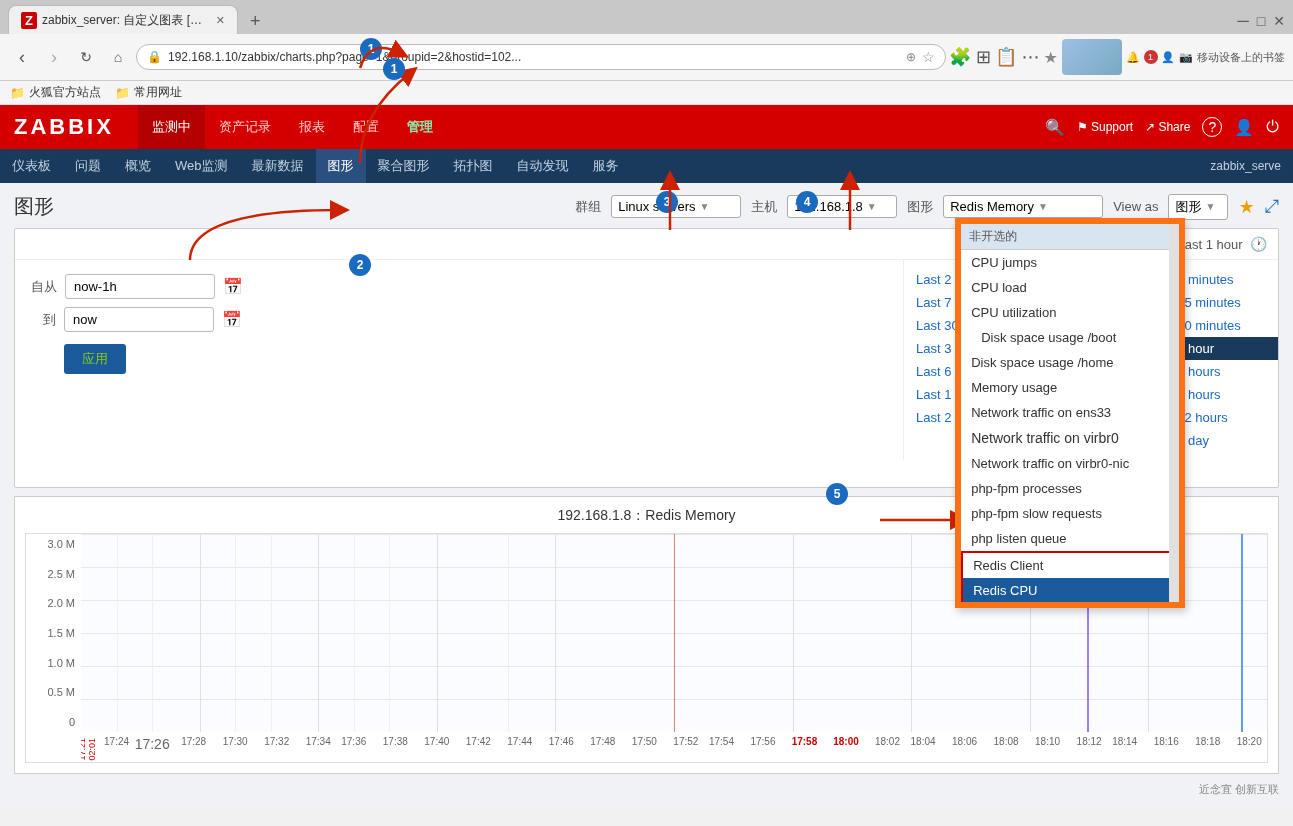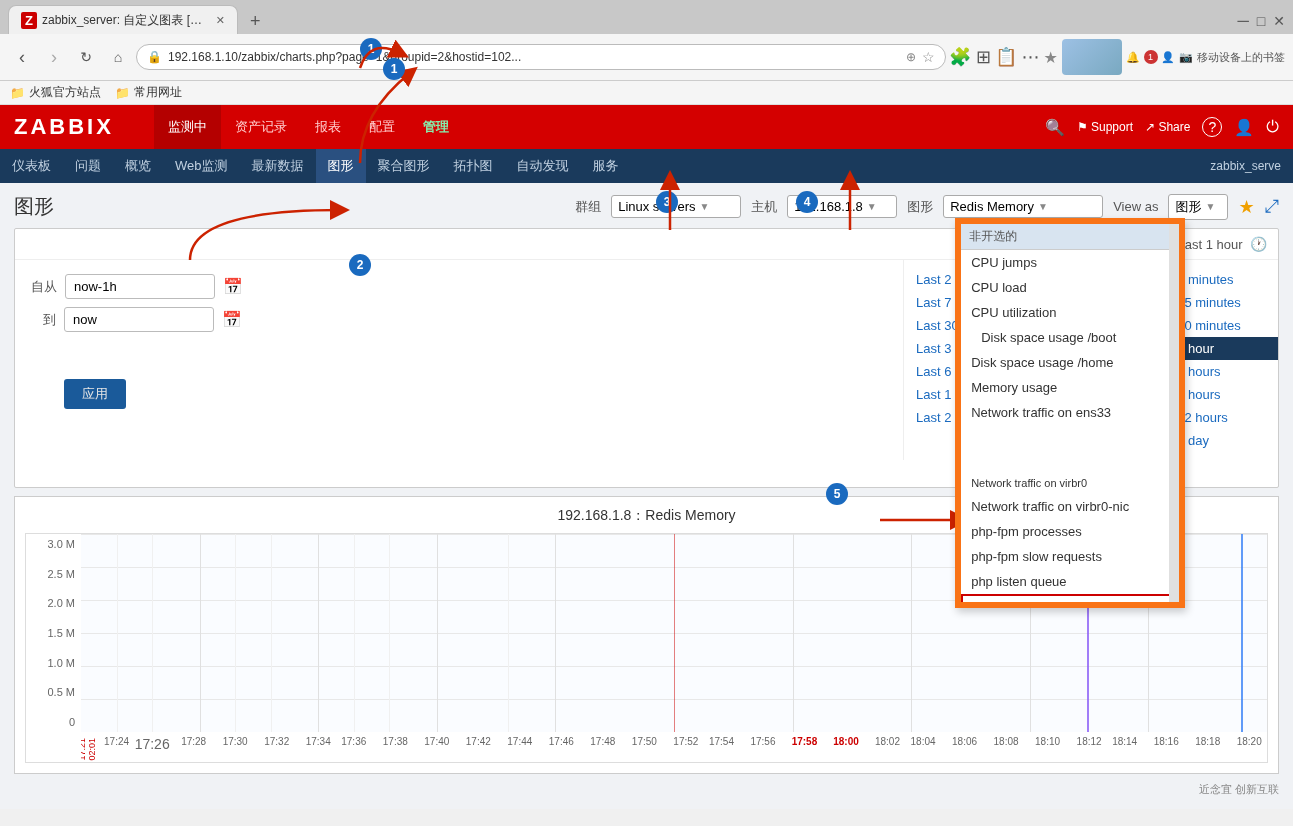--- a/index.html
+++ b/index.html
@@ -64,21 +64,21 @@
       </div>
       <div style="display:flex; align-items:center; gap:4px; cursor:pointer; color:#333;">
         <span>📁</span>
         <span>常用网址</span>
       </div>
     </div>
   </div>
 
   <div>
 
-    <div style="background:#d40000; display:flex; align-items:center; padding:0 14px; height:44px;gap:16px;">
+    <div style="background:#d40000; display:flex; align-items:center; padding:0 14px; height:44px;">
       <div style="color:#fff; font-size:22px; font-weight:bold; letter-spacing:3px; margin-right:24px;">ZABBIX</div>
       <div style="display:flex; gap:0; flex:1;">
         <div style="color:#fff; padding:0 14px; height:44px; display:flex; align-items:center; cursor:pointer; background:rgba(0,0,0,0.15);">监测中</div>
         <div style="color:#ffcccc; padding:0 14px; height:44px; display:flex; align-items:center; cursor:pointer;">资产记录</div>
         <div style="color:#ffcccc; padding:0 14px; height:44px; display:flex; align-items:center; cursor:pointer;">报表</div>
         <div style="color:#ffcccc; padding:0 14px; height:44px; display:flex; align-items:center; cursor:pointer;">配置</div>
         <div style="color:#86efac; padding:0 14px; height:44px; display:flex; align-items:center; cursor:pointer;font-weight:bold;">管理</div>
       </div>
       <div style="display:flex; align-items:center; gap:12px;">
         <span style="color:#fff; cursor:pointer; font-size:16px;">🔍</span>
@@ -131,21 +131,21 @@
           <div style="position:absolute; top:100%; left:12px; width:230px; background:#fff; border:6px solid #f97316; box-shadow:2px 4px 8px rgba(0,0,0,0.2); z-index:200; max-height:390px; overflow-y:auto;">
             <div style="position:absolute; right:0; top:0; width:10px; height:100%; background:#e0e0e0;"></div>
             <div style="background:#d8e4f0; padding:4px 8px; font-size:12px; color:#555; border-bottom:1px solid #ccc;">非开选的</div>
             <div style="padding:5px 10px; font-size:13px; color:#333; cursor:pointer;">CPU jumps</div>
             <div style="padding:5px 10px; font-size:13px; color:#333; cursor:pointer;">CPU load</div>
             <div style="padding:5px 10px; font-size:13px; color:#333; cursor:pointer;">CPU utilization</div>
             <div style="padding:5px 20px; font-size:13px; color:#333; cursor:pointer;">Disk space usage /boot</div>
             <div style="padding:5px 10px; font-size:13px; color:#333; cursor:pointer;">Disk space usage /home</div>
             <div style="padding:5px 10px; font-size:13px; color:#333; cursor:pointer;">Memory usage</div>
             <div style="padding:5px 10px; font-size:13px; color:#333; cursor:pointer;">Network traffic on ens33</div>
-            <div style="padding:5px 10px; font-size:11px; color:#333; cursor:pointer;margin-top:47px;">Network traffic on virbr0</div>
+            <div style="padding:5px 10px; font-size:14px; color:#333; cursor:pointer;">Network traffic on virbr0</div>
             <div style="padding:5px 10px; font-size:13px; color:#333; cursor:pointer;">Network traffic on virbr0-nic</div>
             <div style="padding:5px 10px; font-size:13px; color:#333; cursor:pointer;">php-fpm processes</div>
             <div style="padding:5px 10px; font-size:13px; color:#333; cursor:pointer;">php-fpm slow requests</div>
             <div style="padding:5px 10px; font-size:13px; color:#333; cursor:pointer;">php listen queue</div>
 
             <div style="padding:5px 10px; font-size:13px; color:#333; cursor:pointer; border: 2px solid #cc0000; border-bottom:none;">Redis Client</div>
             <div style="padding:5px 10px; font-size:13px; color:#fff; cursor:pointer; background:#1a5a9a; border-left: 2px solid #cc0000; border-right: 2px solid #cc0000;">Redis CPU</div>
 
           </div>
         </div>
@@ -175,21 +175,21 @@
               <span style="font-size:13px; color:#555; min-width:25px; text-align:right;">自从</span>
               <input type="text" style="padding: 4px 8px; border: 1px solid rgb(187, 187, 187); border-radius: 3px; font-size: 13px; width: 150px;" value="now-1h">
               <span style="cursor:pointer; color:#555; font-size:16px;">📅</span>
             </div>
             <div style="display:flex; align-items:center; gap:8px; margin-bottom:12px;">
               <span style="font-size:13px; color:#555; min-width:25px; text-align:right;">到</span>
               <input type="text" style="padding: 4px 8px; border: 1px solid rgb(187, 187, 187); border-radius: 3px; font-size: 13px; width: 150px;" value="now">
               <span style="cursor:pointer; color:#555; font-size:16px;">📅</span>
             </div>
             <div style="padding-left:33px;">
-              <button style="background:#1a5a9a; color:#e5e5e5; border:none; padding:6px 18px; border-radius:3px; cursor:pointer; font-size:13px;margin-top:35px;">应用</button>
+              <button style="background:#1a5a9a; color:#84cc16; border:none; padding:6px 18px; border-radius:3px; cursor:pointer; font-size:13px;">应用</button>
             </div>
           </div>
 
           <div style="width:145px; padding:8px 0; border-left:1px solid #eee;">
             <div style="padding:4px 12px; color:#1a6abf; cursor:pointer; font-size:13px;">Last 2 days</div>
             <div style="padding:4px 12px; color:#1a6abf; cursor:pointer; font-size:13px;">Last 7 days</div>
             <div style="padding:4px 12px; color:#1a6abf; cursor:pointer; font-size:13px;">Last 30 days</div>
             <div style="padding:4px 12px; color:#1a6abf; cursor:pointer; font-size:13px;">Last 3 months</div>
             <div style="padding:4px 12px; color:#1a6abf; cursor:pointer; font-size:13px;">Last 6 months</div>
             <div style="padding:4px 12px; color:#1a6abf; cursor:pointer; font-size:13px;">Last 1 year</div>

